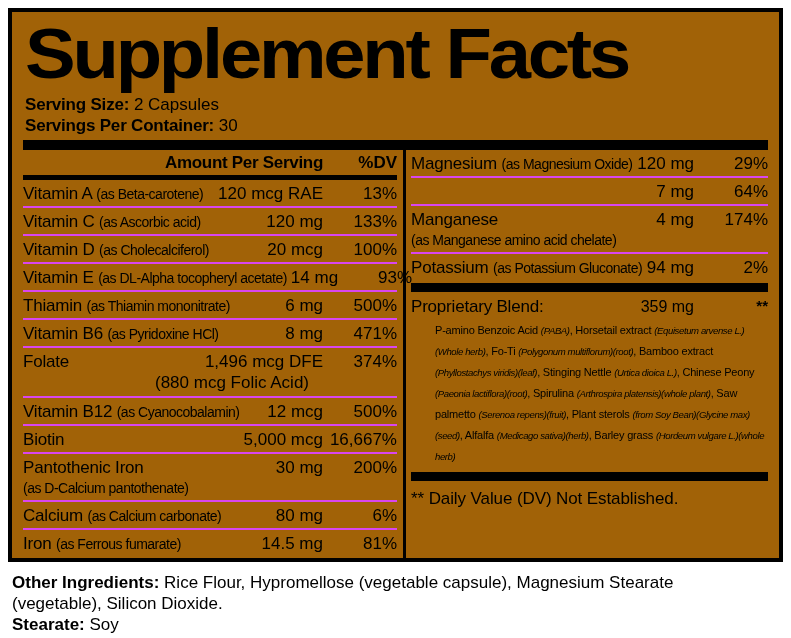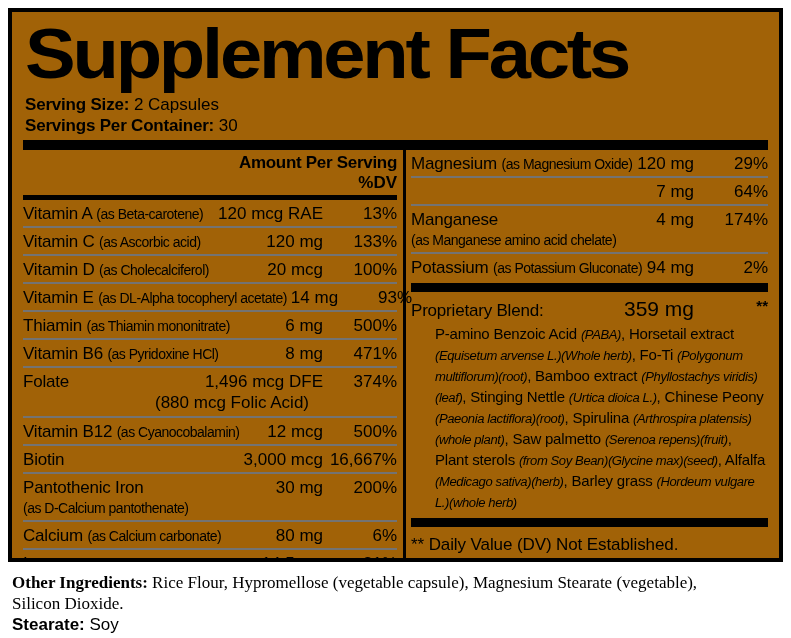--- a/index.html
+++ b/index.html
@@ -33,58 +33,58 @@
   }
   .serving-info { font-size: 17px; line-height: 21px; margin-left: 2px; }
   .serving-info b { letter-spacing: -0.2px; }
   .top-bar { height: 10px; background: #000; margin-top: 4px; }
 
   .columns { display: flex; height: 408px; align-items: stretch; }
   .col-left  { width: 374px; }
   .v-divider { width: 3px; background: #000; margin: 0 5px 0 6px; }
   .col-right { flex: 1; display: flex; flex-direction: column; }
 
-  .tbl-header { display: flex; align-items: flex-end; padding: 3px 0 2px 0; flex-direction: column; }
+  .tbl-header { display: flex; align-items: flex-start; padding: 3px 0 2px 0; }
   .tbl-header .hdr-amt { margin-left: auto; font-weight: bold; font-size: 17px; letter-spacing: -0.3px; }
   .tbl-header .hdr-dv  { width: 74px; text-align: right; font-weight: bold; font-size: 17px; }
   .header-bar { height: 5px; background: #000; }
 
-  .row { border-bottom: 2px solid #737373; padding: 4px 0 2px 0; }
+  .row { border-bottom: 2px solid #d946ef; padding: 4px 0 2px 0; }
   .row.last { border-bottom: none; }
   .row-line { display: flex; align-items: baseline; }
   .nname { font-size: 17px; white-space: nowrap; letter-spacing: -0.2px; }
   .paren { font-size: 14px; letter-spacing: -0.5px; }
   .namt { margin-left: auto; font-size: 17px; white-space: nowrap; padding-left: 4px; }
   .ndv  { width: 74px; text-align: right; font-size: 17px; white-space: nowrap; flex: 0 0 auto; }
   .sub-name { font-size: 14px; letter-spacing: -0.5px; line-height: 20px; }
   .sub-amt  { font-size: 17px; text-align: right; padding-right: 88px; line-height: 22px; }
 
   .thick-bar { height: 9px; background: #000; margin: 3px 0 2px 0; }
   .blend-head { display: flex; align-items: baseline; padding: 3px 0 1px 0; }
   .blend-head .blabel { font-size: 17px; letter-spacing: -0.2px; text-align: right; }
-  .blend-head .bamt { margin-left: auto; font-size: 21px; }
+  .blend-head .bamt { margin-left: auto; font-size: 16px; }
   .blend-head .bstars { width: 74px; text-align: right; font-size: 15px; font-weight: bold; align-self: flex-start; }
   .blend-body {
     padding-left: 24px;
-    font-size: 15px;
+    font-size: 11px;
     line-height: 20px;
     letter-spacing: -0.2px;
     margin: 2px 0 2px 0;
   }
   .blend-body .it { font-style: italic; font-size: 0.87em; letter-spacing: -0.4px; }
   .footnote { font-size: 17px; padding: 6px 0 0 0; letter-spacing: -0.1px; }
 
   .bottom-section {
     position: absolute;
     left: 12px; top: 572px;
     width: 760px;
     font-size: 17px;
     line-height: 21px;
   }
-  .other-line { max-width: 700px; font-family: Liberation Serif, serif; }
+  .other-line { max-width: 700px; }
 </style>
 </head>
 <body>
 
 <div class="label-box">
   <div>
     <span class="title">Supplement Facts</span>
   </div>
   <div class="serving-info"><b>Serving Size:</b><span> 2 Capsules</span></div>
   <div class="serving-info"><b>Servings Per Container:</b><span> 30</span></div>
@@ -151,21 +151,21 @@
           <div class="row">
             <div class="row-line">
               <span class="nname">Vitamin B12 <span class="paren">(as Cyanocobalamin)</span></span>
               <span class="namt">12 mcg</span>
               <span class="ndv">500%</span>
             </div>
           </div>
           <div class="row">
             <div class="row-line">
               <span class="nname">Biotin</span>
-              <span class="namt">3,000 mcg</span>
+              <span class="namt">5,000 mcg</span>
               <span class="ndv">16,667%</span>
             </div>
           </div>
           <div class="row">
             <div class="row-line">
               <span class="nname">Pantothenic Iron</span>
               <span class="namt">30 mg</span>
               <span class="ndv">200%</span>
             </div>
             <div class="sub-name">(as  D-Calcium pantothenate)</div>

